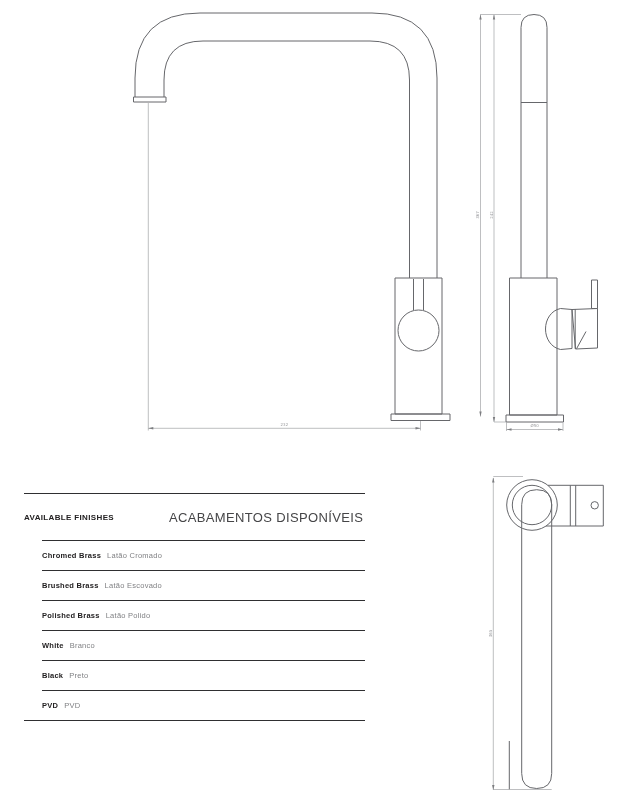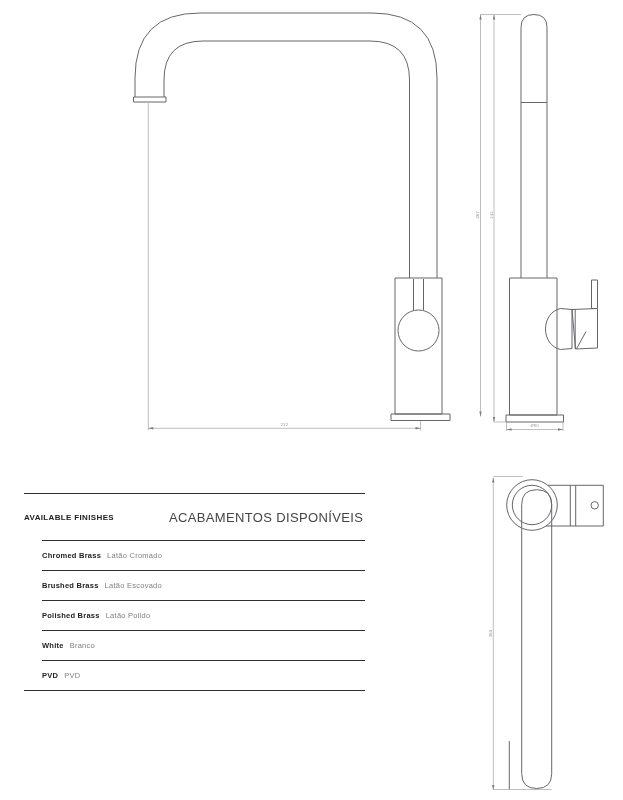--- a/index.html
+++ b/index.html
@@ -109,20 +109,24 @@
       <span class="fr-en">Polished Brass</span>
       <span class="fr-pt">Latão Polido</span>
     </div>
 
 
     <div class="frow">
       <span class="fr-en">White</span>
       <span class="fr-pt">Branco</span>
     </div>
 
+    <div class="frow">
+      <span class="fr-en">Black</span>
+      <span class="fr-pt">Preto</span>
+    </div>
 
     <div class="frow">
       <span class="fr-en">PVD</span>
       <span class="fr-pt">PVD</span>
     </div>
   </div>
   </div>
 
 </div>
 

